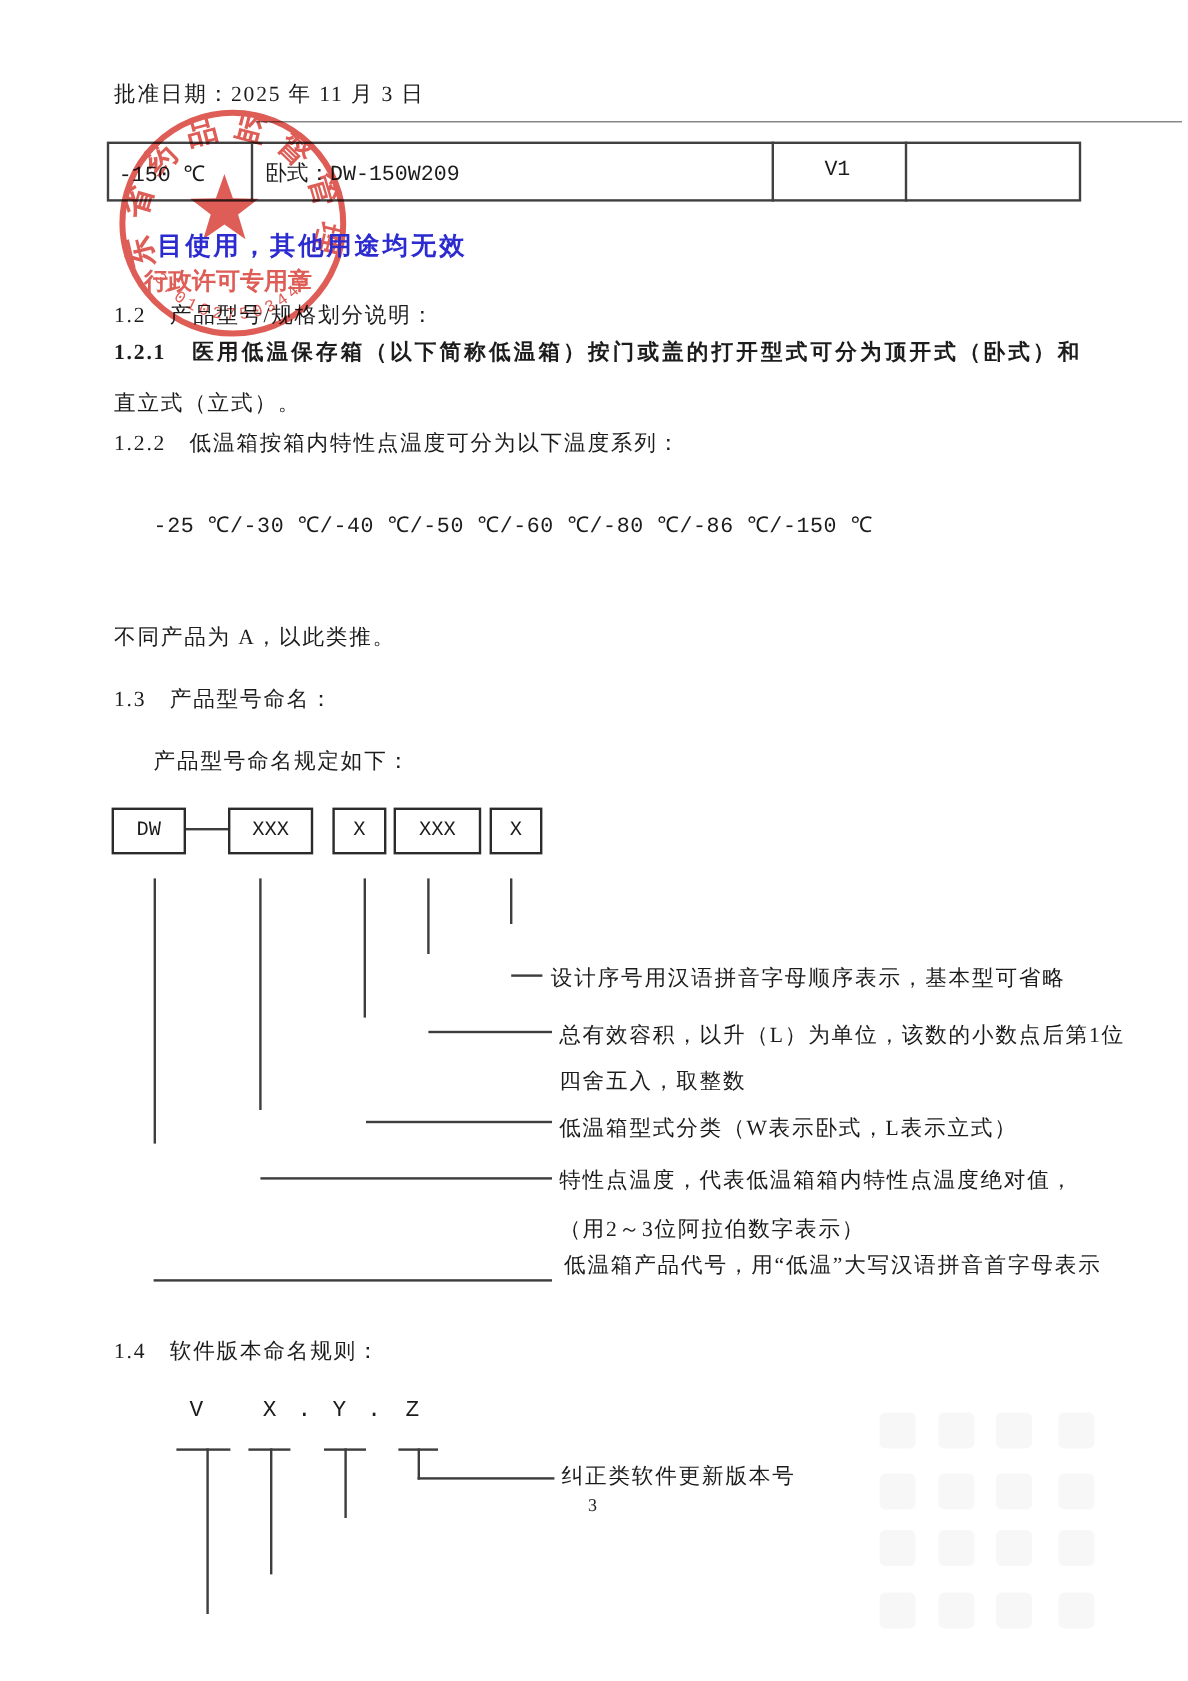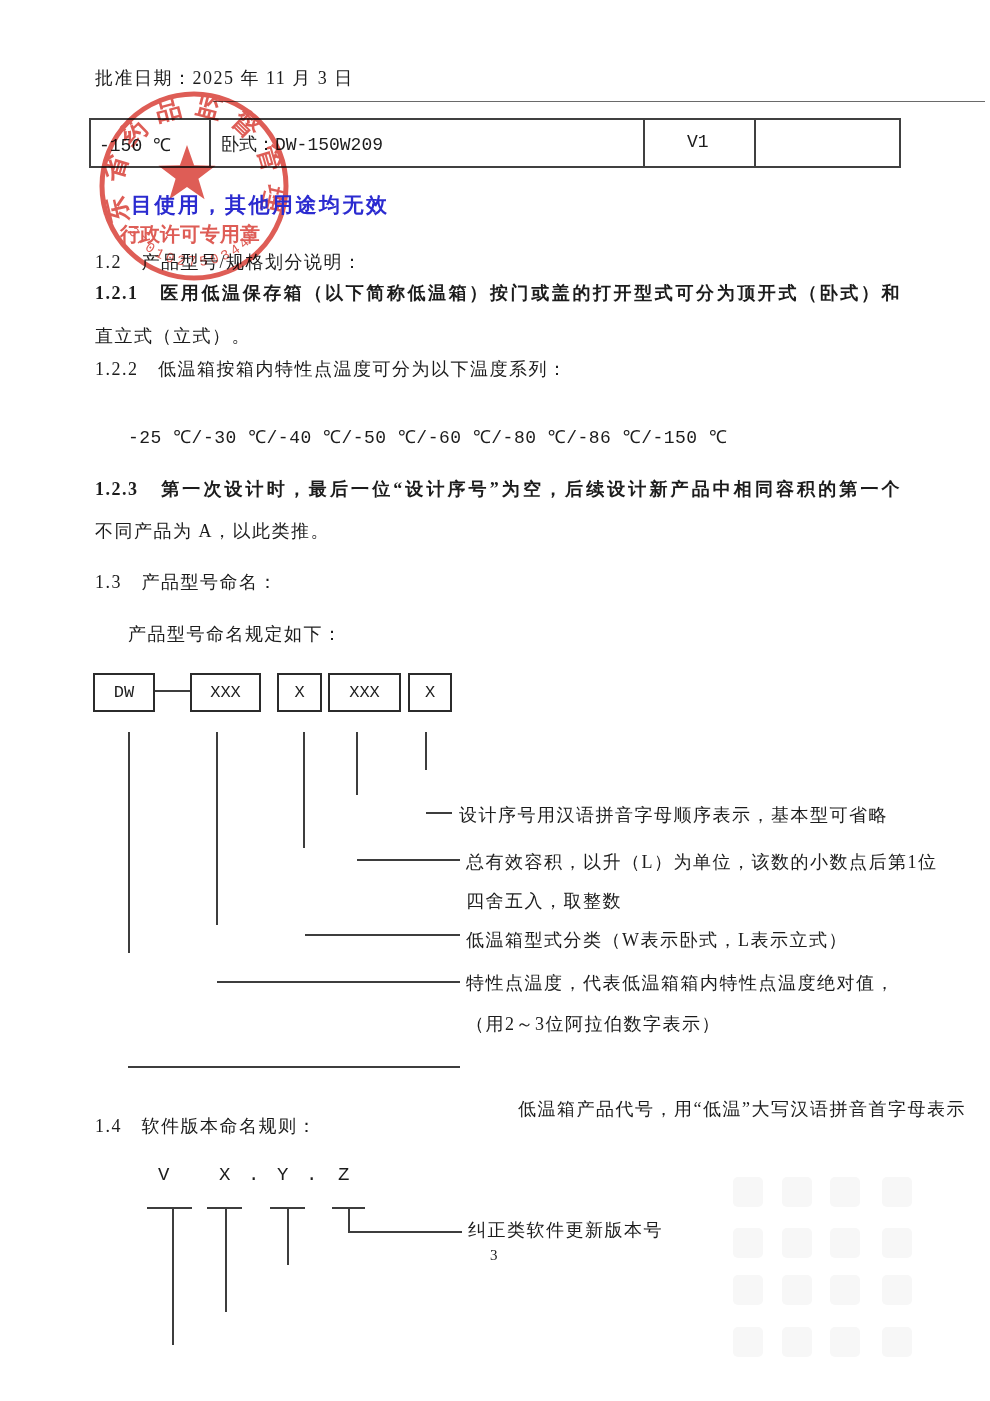--- a/index.html
+++ b/index.html
@@ -66,21 +66,20 @@
   </svg>
 
   <div class="abs body-text" style="left:95px; top:226px;margin-top:24px;">1.2　产品型号/规格划分说明：</div>
 
   <div class="abs body-text justify" style="left:95px; top:281px; width:806px;">1.2.1　医用低温保存箱（以下简称低温箱）按门或盖的打开型式可分为顶开式（卧式）和</div>
   <div class="abs body-text" style="left:95px; top:324px;">直立式（立式）。</div>
 
   <div class="abs body-text" style="left:95px; top:357px;">1.2.2　低温箱按箱内特性点温度可分为以下温度系列：</div>
   <div class="abs body-text mono" style="left:128px; top:424px; letter-spacing:0.5px;">-25 ℃/-30 ℃/-40 ℃/-50 ℃/-60 ℃/-80 ℃/-86 ℃/-150 ℃</div>
 
-  <div class="abs body-text justify" style="left:95px; top:477px; width:806px;">1.2.3　第一次设计时，最后一位“设计序号”为空，后续设计新产品中相同容积的第一个</div>
   <div class="abs body-text" style="left:95px; top:519px;">不同产品为 A，以此类推。</div>
 
   <div class="abs body-text" style="left:95px; top:570px;">1.3　产品型号命名：</div>
   <div class="abs body-text" style="left:128px; top:622px;">产品型号命名规定如下：</div>
 
   <div class="dbox mono" style="left:93px;  top:673px; width:62px; height:39px;">DW</div>
   <div class="hline" style="left:155px; top:690px; width:35px;"></div>
   <div class="dbox mono" style="left:190px; top:673px; width:71px; height:39px;">XXX</div>
   <div class="dbox mono" style="left:277px; top:673px; width:45px; height:39px;">X</div>
   <div class="dbox mono" style="left:328px; top:673px; width:73px; height:39px;">XXX</div>
@@ -97,21 +96,21 @@
   <div class="hline" style="left:305px; top:934px; width:155px;"></div>
   <div class="hline" style="left:217px; top:981px; width:243px;"></div>
   <div class="hline" style="left:128px; top:1066px; width:332px;"></div>
 
   <div class="abs body-text" style="left:459px; top:803px;">设计序号用汉语拼音字母顺序表示，基本型可省略</div>
   <div class="abs body-text" style="left:466px; top:850px;">总有效容积，以升（L）为单位，该数的小数点后第1位</div>
   <div class="abs body-text" style="left:466px; top:889px;">四舍五入，取整数</div>
   <div class="abs body-text" style="left:466px; top:971px;">特性点温度，代表低温箱箱内特性点温度绝对值，</div>
   <div class="abs body-text" style="left:466px; top:928px;">低温箱型式分类（W表示卧式，L表示立式）</div>
   <div class="abs body-text" style="left:466px; top:1012px;">（用2～3位阿拉伯数字表示）</div>
-  <div class="abs body-text" style="left:470px; top:1097px;margin-left:48px;">低温箱产品代号，用“低温”大写汉语拼音首字母表示</div>
+  <div class="abs body-text" style="left:470px; top:1042px;">低温箱产品代号，用“低温”大写汉语拼音首字母表示</div>
 
   <div class="abs body-text" style="left:95px; top:1114px;">1.4　软件版本命名规则：</div>
 
   <div class="abs mono" style="left:158px; top:1164px; font-size:19px;">V</div>
   <div class="abs mono" style="left:219px; top:1164px; font-size:19px;">X</div>
   <div class="abs mono" style="left:248px; top:1164px; font-size:19px;">.</div>
   <div class="abs mono" style="left:277px; top:1164px; font-size:19px;">Y</div>
   <div class="abs mono" style="left:306px; top:1164px; font-size:19px;">.</div>
   <div class="abs mono" style="left:338px; top:1164px; font-size:19px;">Z</div>
 

